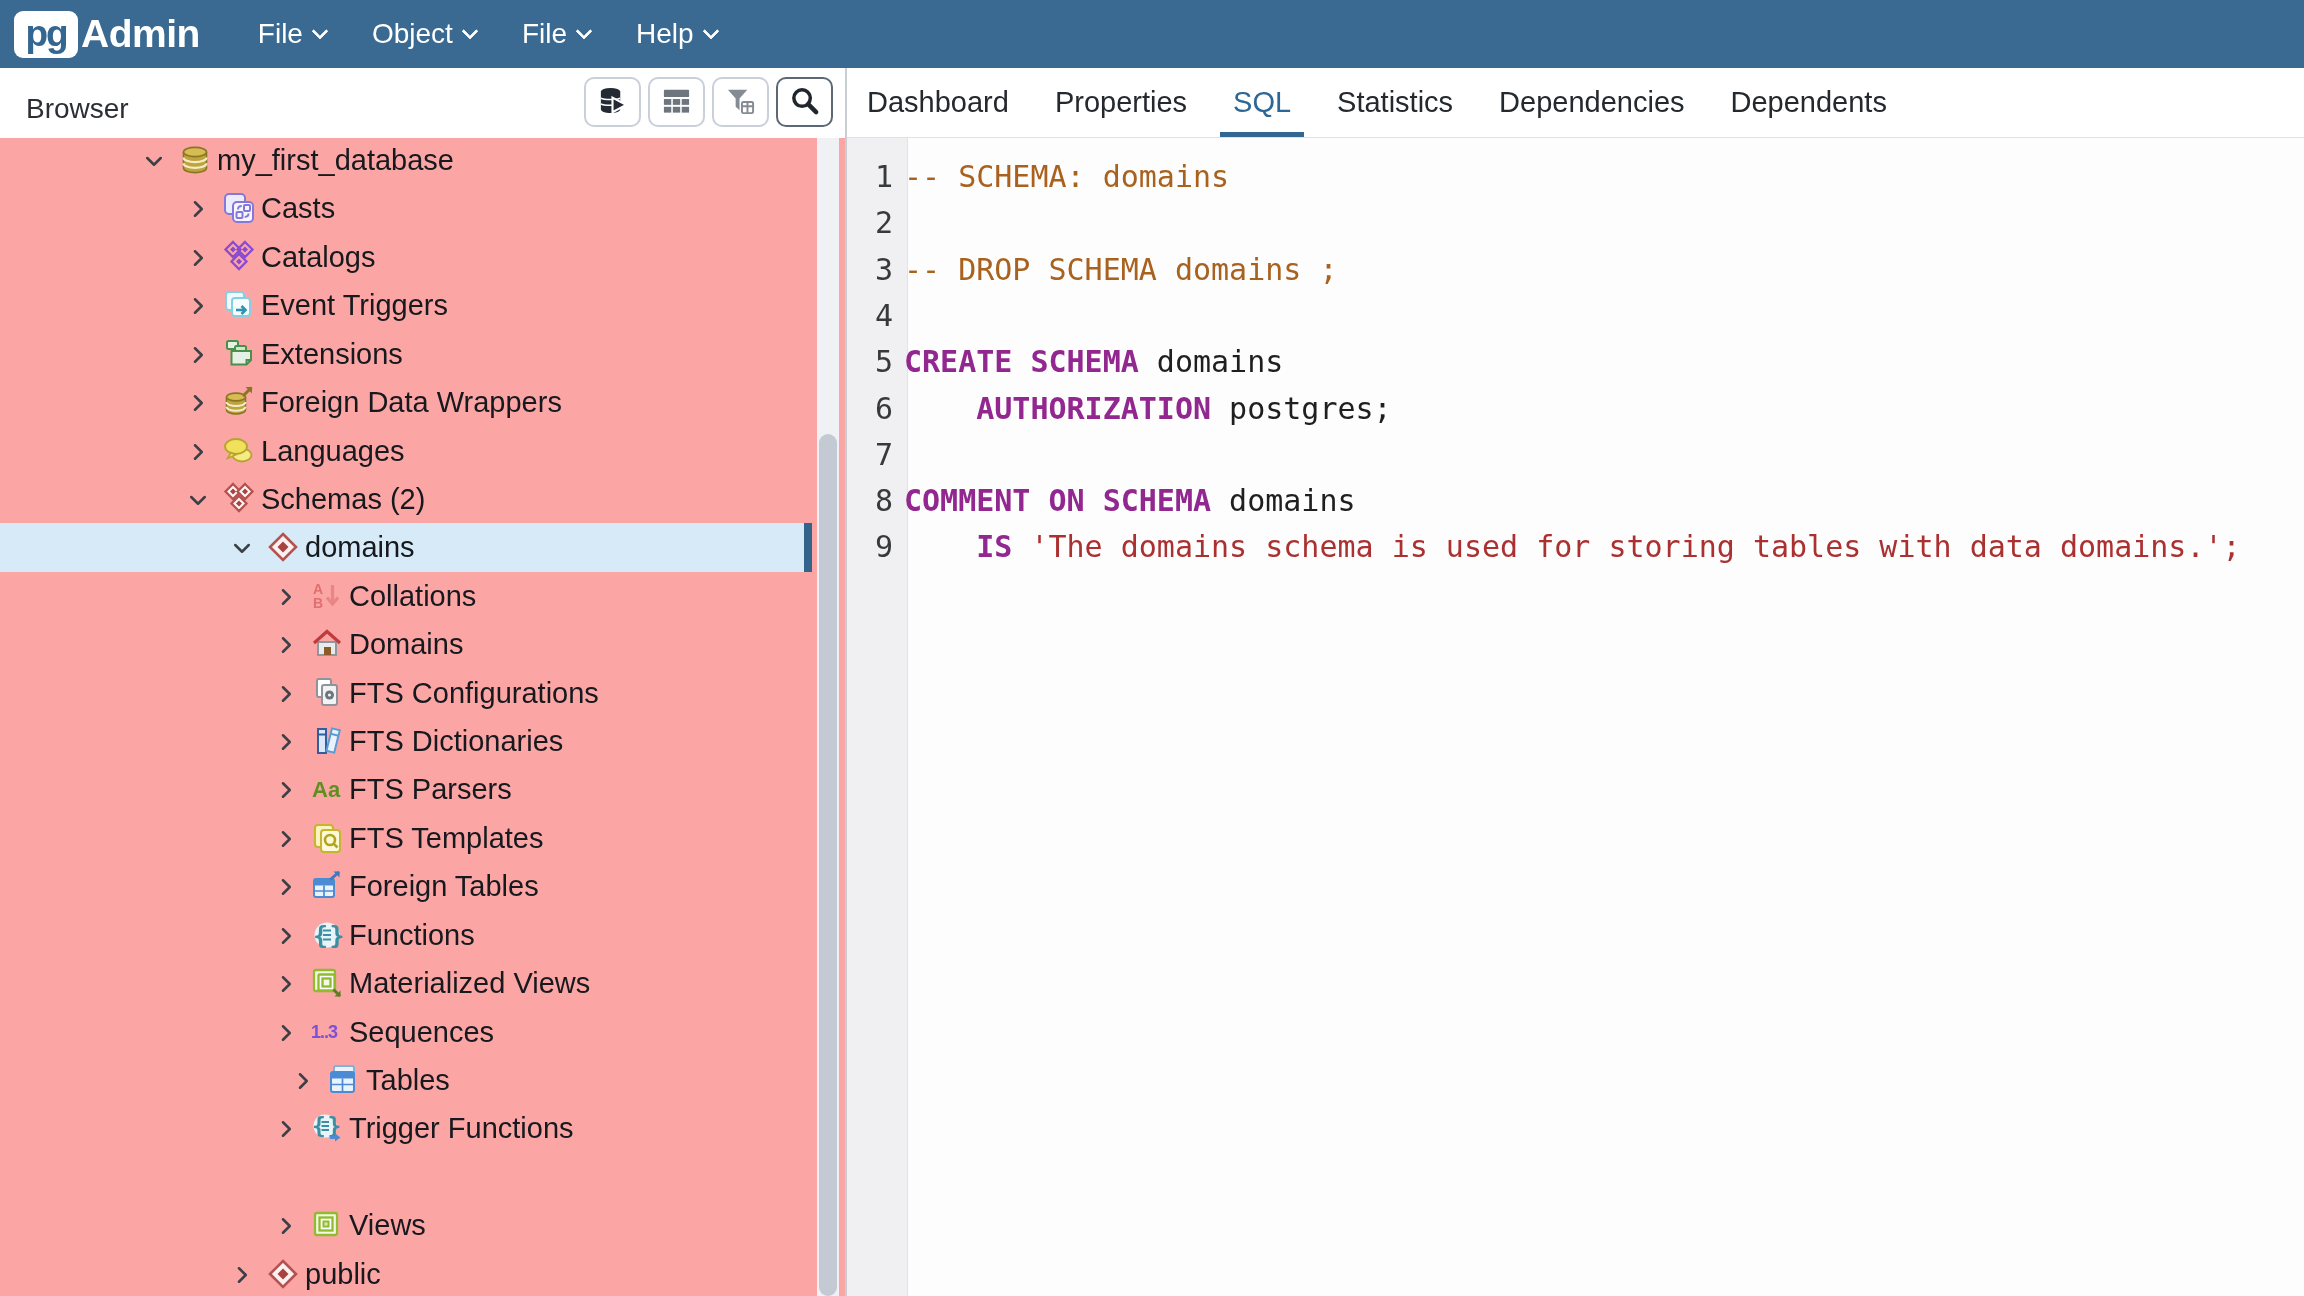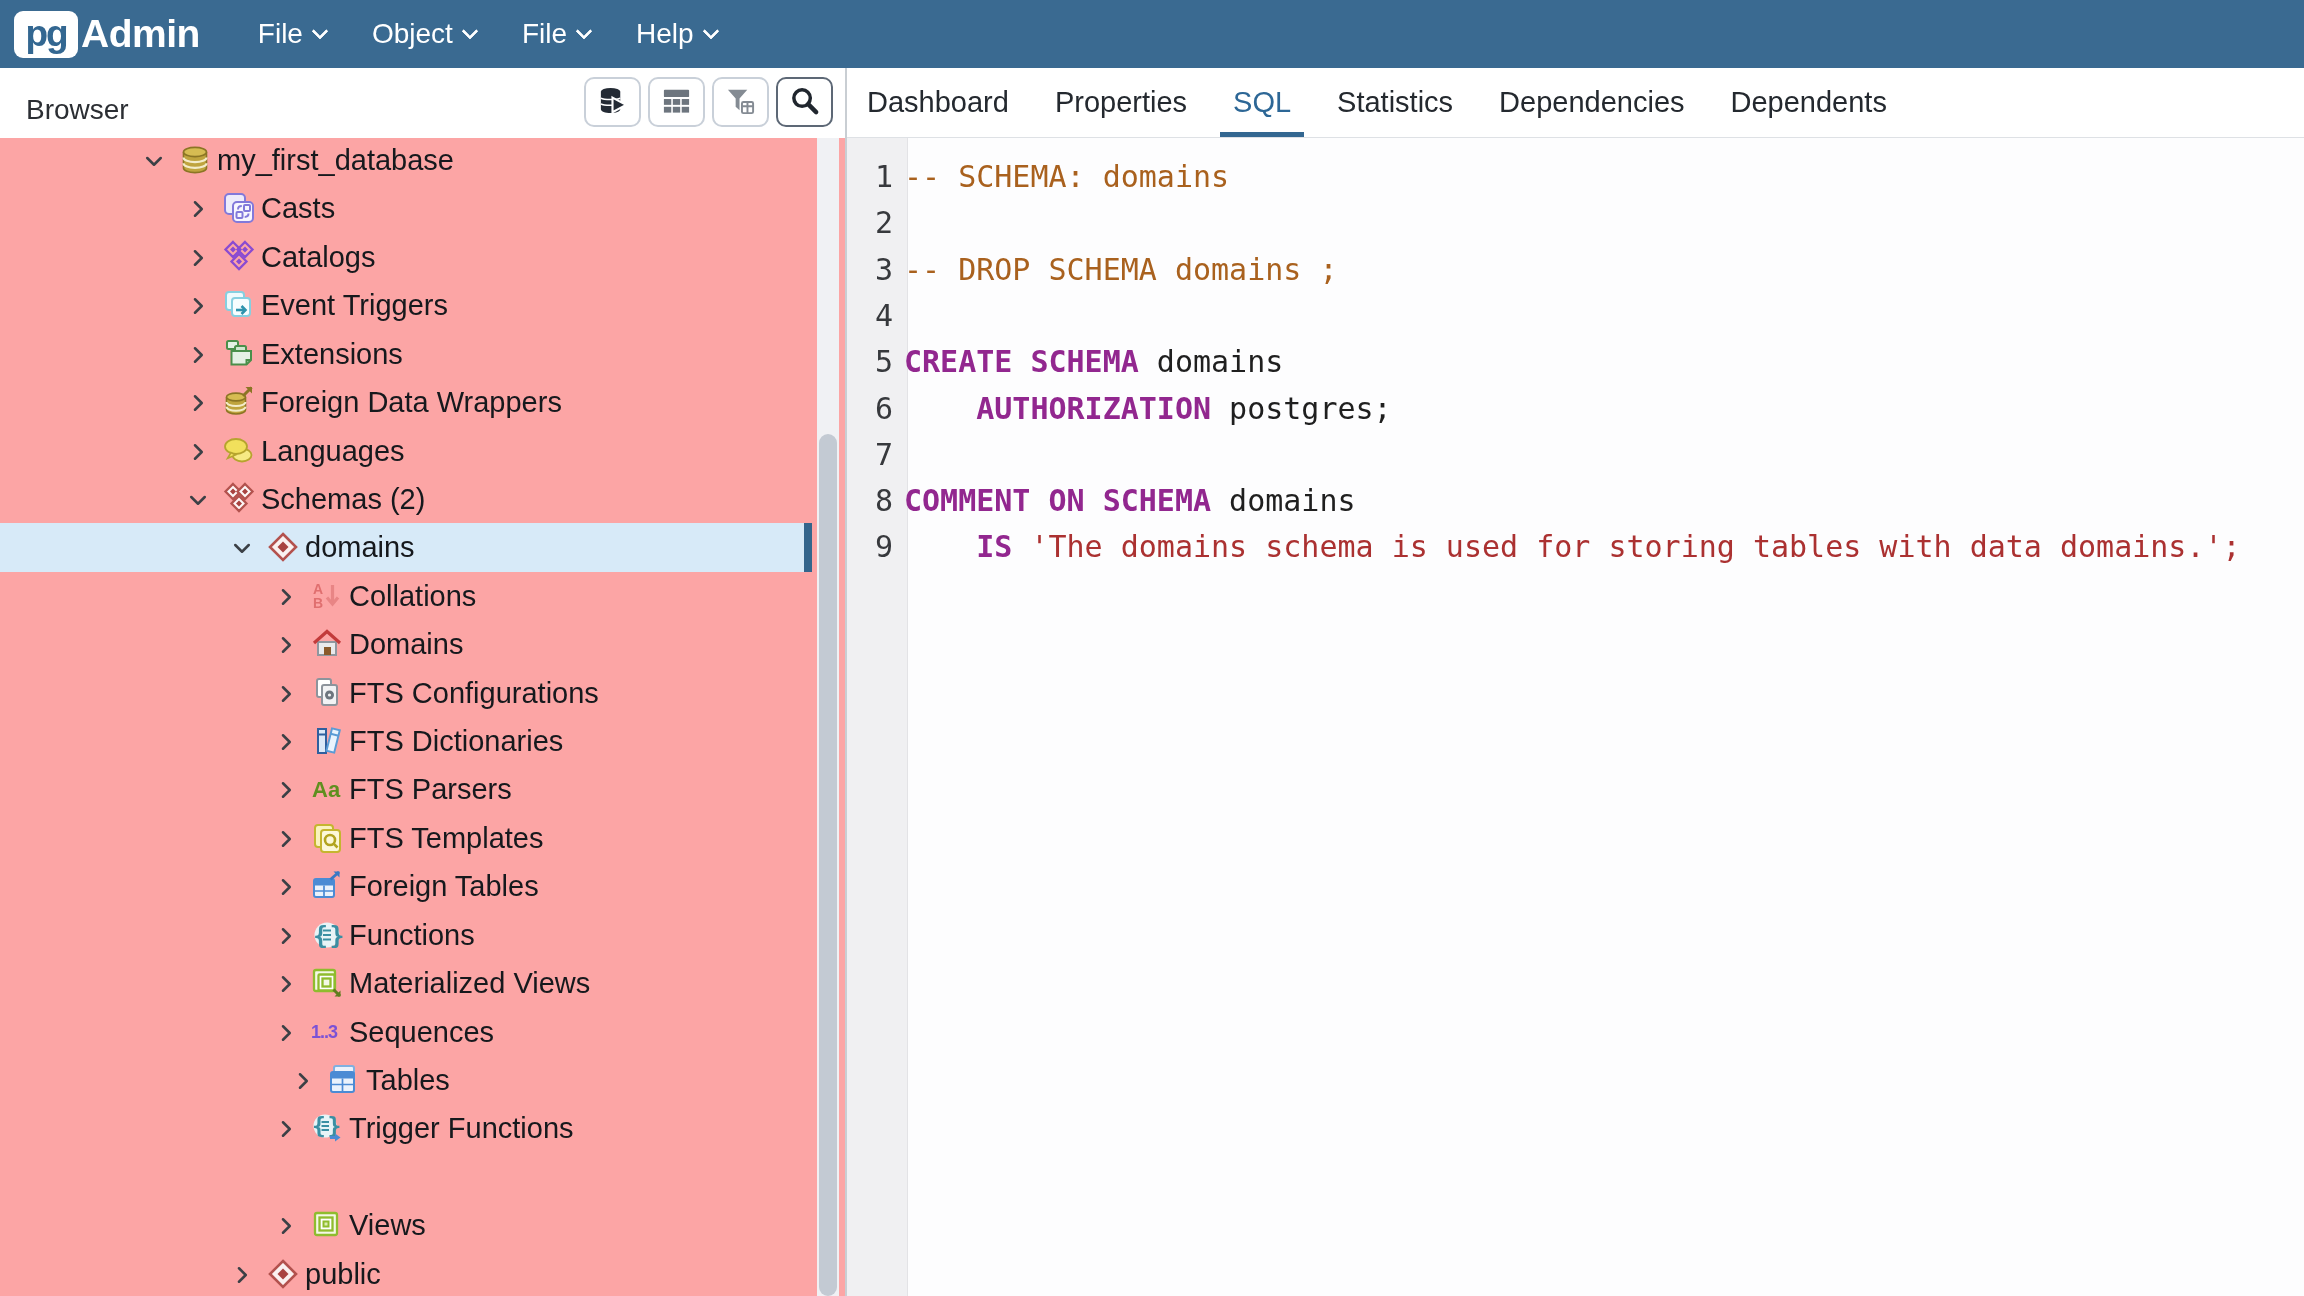--- a/index.html
+++ b/index.html
@@ -15,21 +15,21 @@
               display:flex; align-items:center; justify-content:center; }
   .logo-pg { color:var(--logo-blue,#336791); font-weight:bold; font-size:37px; letter-spacing:-2px; }
   .logo-admin { color:#fff; font-weight:bold; font-size:39px; letter-spacing:-0.5px; margin-left:3px; }
   .menus { display:flex; gap:46px; margin-left:58px;align-items:flex-end; }
   .menu { display:flex; align-items:center; gap:11px; color:#fff; font-size:28px; cursor:default; }
   .menu .chev { width:12px; height:12px; border-right:3px solid #fff; border-bottom:3px solid #fff;
                 transform:rotate(45deg) translate(-2px,-2px); border-radius:1px; }
 
   
   .browser-header { position:absolute; left:0; top:68px; width:845px; height:84px; background:#fff;
-                    border-bottom:1px solid #0f766e; display:flex; align-items:center; }
+                    border-bottom:3px solid #0f766e; display:flex; align-items:center; }
   .browser-title { font-size:28px; color:#2b2e33; margin-left:26px; }
   .browser-toolbar { position:absolute; right:12px; top:9px; display:flex; gap:7px; }
   .tb-btn { width:57px; height:50px; background:#fff; border:2px solid #c9d0d9; border-radius:10px;
             display:flex; align-items:center; justify-content:center; cursor:pointer; }
   .tb-btn.emph { border-color:#5d6876; }
 
   
   .tree { position:absolute; left:0; top:138px; width:845px; height:1158px; overflow:hidden; background:#fca5a5; }
   .tree-row { position:absolute; left:0; width:812px; height:49px; }
   .tree-row.selected { background:var(--sel-bg,#d7eaf8); }

